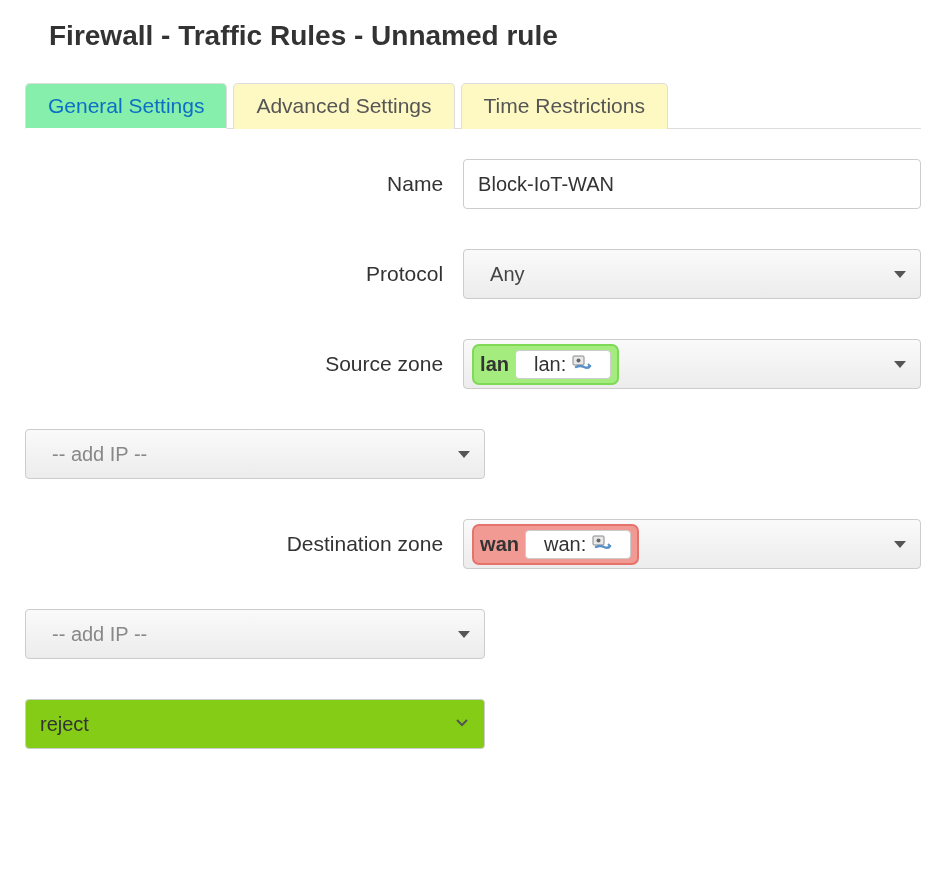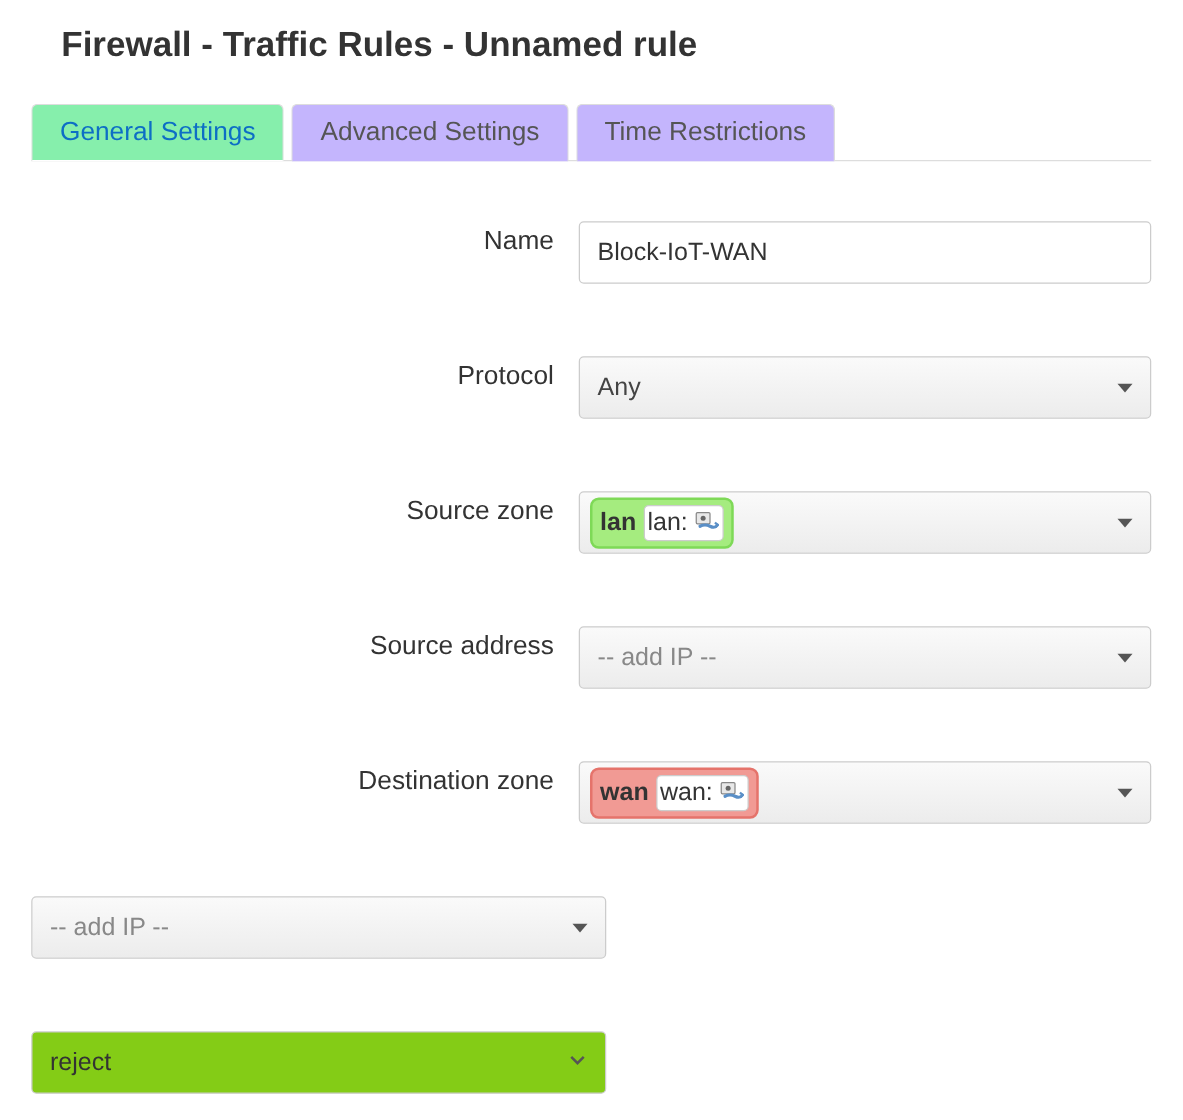--- a/index.html
+++ b/index.html
@@ -23,21 +23,21 @@
     }
     .tabs {
       display: flex;
       border-bottom: 1px solid #ddd;
       margin-bottom: 30px;
     }
     .tab {
       padding: 10px 22px;
       font-size: 21px;
       color: #555;
-      background: #c4b5fd;
+      background: #fef9c3;
       border: 1px solid #ddd;
       border-bottom: none;
       border-radius: 5px 5px 0 0;
       margin-right: 6px;
       cursor: pointer;
       position: relative;
       top: 1px;
     }
     .tab.active {
       background: #86efac;
@@ -52,21 +52,20 @@
     }
     .form-label {
       width: 440px;
       text-align: right;
       padding-right: 20px;
       font-size: 21px;
       color: #333;
     }
     .form-control-wrap {
       width: 460px;
-      margin-top: 18px;
     }
     .textinput {
       width: 100%;
       height: 50px;
       padding: 8px 14px;
       font-size: 20px;
       border: 1px solid #ccc;
       border-radius: 4px;
       background: #fff;
       color: #333;
@@ -79,21 +78,21 @@
       background: linear-gradient(to bottom, #fafafa, #ececec);
       display: flex;
       align-items: center;
       justify-content: space-between;
       padding: 6px 14px 6px 8px;
       cursor: pointer;
       font-size: 20px;
       color: #444;
     }
     .dropdown.plaintext {
-      padding-left: 14px;
+      padding-left: 26px;
     }
     .dropdown .placeholder {
       color: #888;
     }
     .caret {
       width: 0;
       height: 0;
       border-left: 6px solid transparent;
       border-right: 6px solid transparent;
       border-top: 7px solid #555;
@@ -148,21 +147,21 @@
     }
     .zone-name {
       font-weight: 700;
       color: #333;
       margin-right: 6px;
     }
     .zone-iface {
       background: #fff;
       border: 1px solid #ccc;
       border-radius: 4px;
-      padding: 2px 2px;
+      padding: 2px 18px;
       display: inline-flex;
       align-items: center;
       gap: 4px;
       color: #333;
     }
     .iface-icon {
       width: 22px;
       height: 18px;
       position: relative;
     }
@@ -216,21 +215,20 @@
             </svg>
           </span>
         </span>
       </span>
       <span class="caret"></span>
     </div>
   </div>
 </div>
 
 <div class="form-row">
-  <div class="form-label">Source address</div>
   <div class="form-control-wrap">
     <div class="dropdown plaintext">
       <span class="placeholder">-- add IP --</span>
       <span class="caret"></span>
     </div>
   </div>
 </div>
 
 <div class="form-row">
   <div class="form-label">Destination zone</div>

